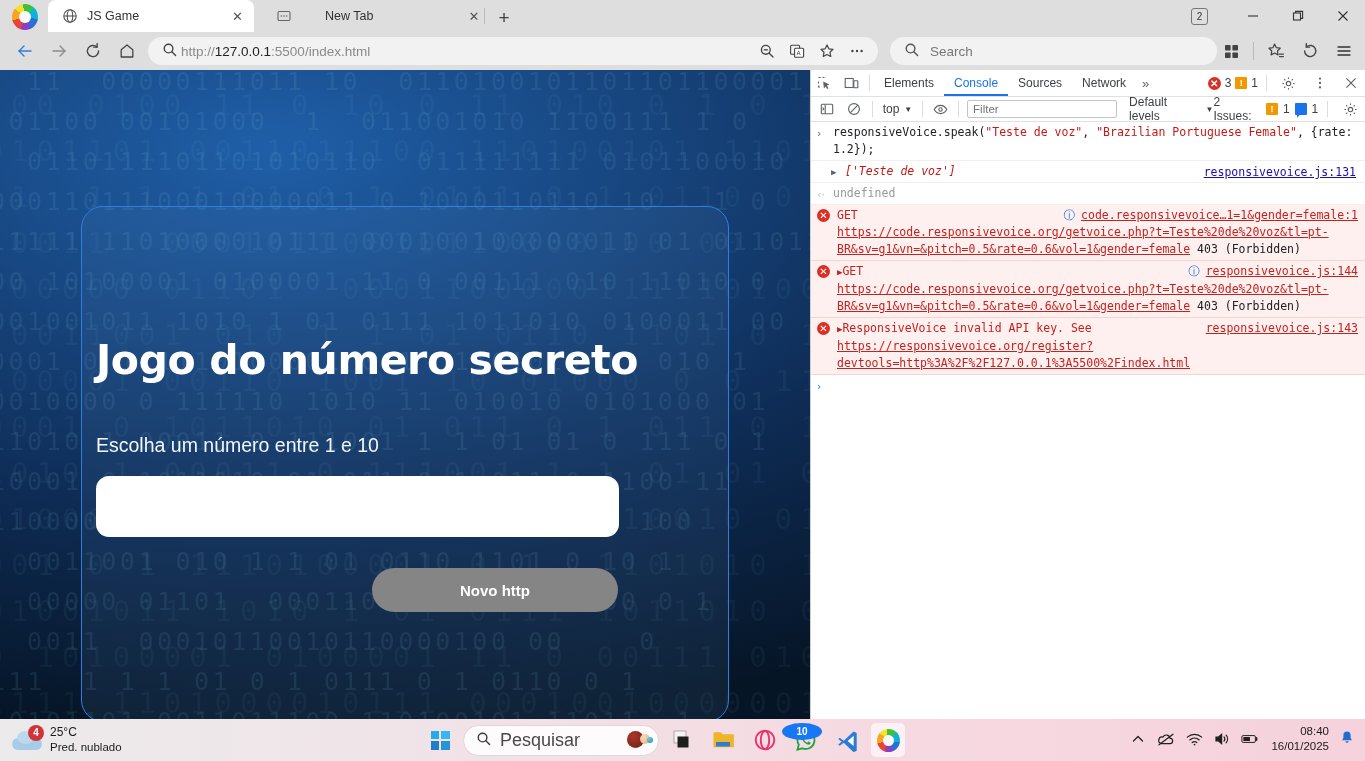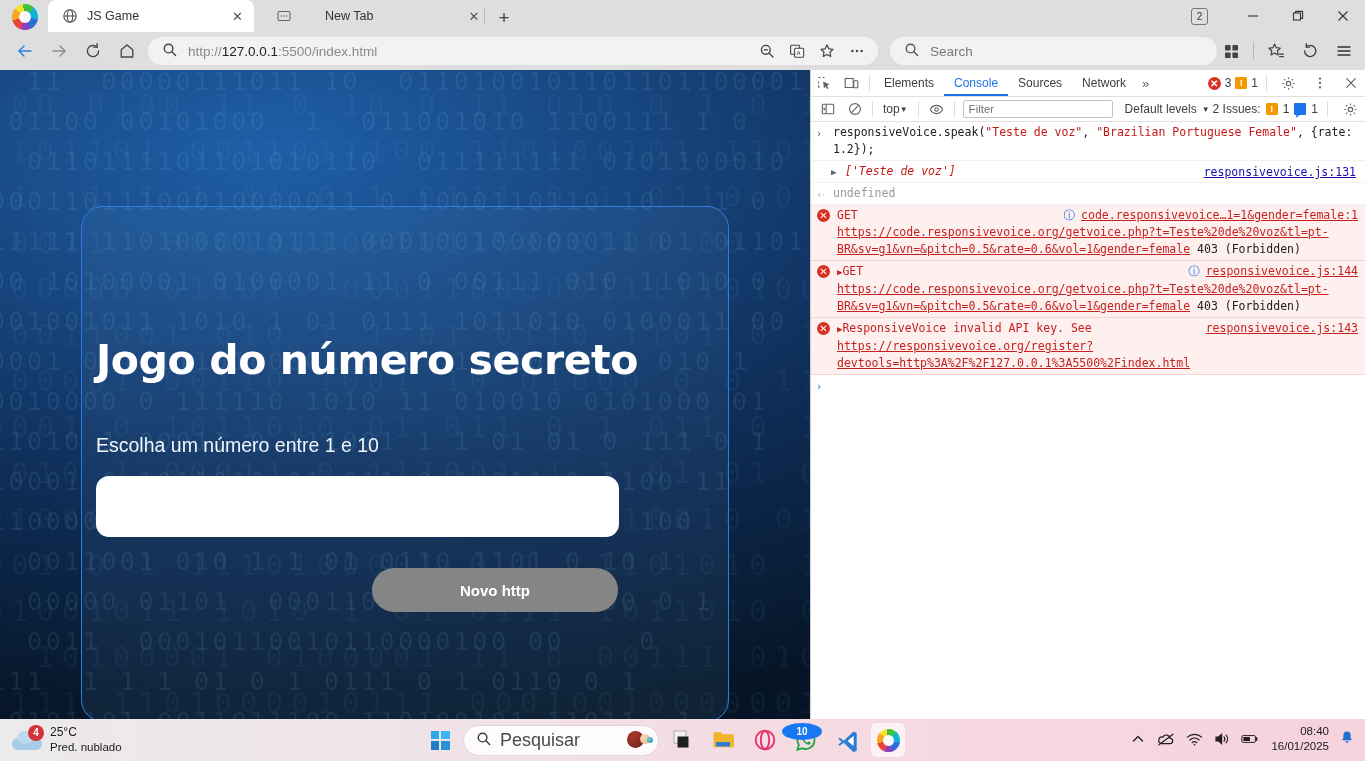--- a/index.html
+++ b/index.html
@@ -45,21 +45,21 @@
   .wc-btn { width:45px; height:32px; display:flex; align-items:center; justify-content:center;
      color:#333; font-size:13px; }
 
   .toolbar { position:absolute; left:0; top:32px; width:1365px; height:38px; background:#dedede;
      display:flex; align-items:center; }
   .tb-icon { width:34px; height:30px; display:flex; align-items:center; justify-content:center;
      color:#555; }
   .tb-icon svg { display:block; }
   .omnibox { position:absolute; left:148px; top:37px; width:730px; height:28px; background:#f2f2f2;
      border-radius:14px; display:flex; align-items:center; padding:0 6px 0 14px; }
-  .omni-url { font-size:13.5px; color:#8a8a8a; margin-left:11px; flex:1; white-space:nowrap; }
+  .omni-url { font-size:13.5px; color:#8a8a8a; margin-left:4px; flex:1; white-space:nowrap; }
   .omni-url b { color:#222; font-weight:normal; }
   .omni-actions { display:flex; align-items:center; }
   .omni-actions .tb-icon { width:30px; }
   .searchbox { position:absolute; left:890px; top:37px; width:327px; height:28px; background:#f2f2f2;
      border-radius:14px; display:flex; align-items:center; padding-left:14px; }
   .search-ph { font-size:13.5px; color:#777; margin-left:11px; }
   .tb-right { position:absolute; right:4px; top:37px; height:28px; display:flex; align-items:center; }
   .tb-sep { width:1px; height:18px; background:#b9b9b9; margin:0 5px; }
 
   
@@ -106,21 +106,21 @@
      height:26px; }
   .dt-counts { margin-left:auto; display:flex; align-items:center; gap:4px; padding-right:2px; }
   .cnt { display:flex; align-items:center; gap:4px; font-size:12px; color:#3c4043; }
   .dot-err { width:13px; height:13px; border-radius:50%; background:#d93025; color:#fff;
      font-size:10px; line-height:13px; text-align:center; font-weight:bold; }
   .sq-warn { width:12px; height:12px; background:#f29900; color:#fff; font-size:9px; line-height:12px;
      text-align:center; font-weight:bold; border-radius:1px; }
 
   .dt-subbar { position:absolute; left:0; top:27px; width:555px; height:25px; background:#fff;
      border-bottom:1px solid #e0e0e0; display:flex; align-items:center; padding-left:3px; }
-  .dt-ctx { font-size:12px; color:#3c4043; display:flex; align-items:center; padding:0 6px; }
+  .dt-ctx { font-size:12px; color:#3c4043; display:flex; align-items:center; gap:5px; padding:0 6px; }
   .filter-input { width:150px; height:18px; border:1px solid #c4c4c4; border-radius:2px;
      background:#fff; font-size:11.5px; color:#5f6368; padding:0 5px; outline:none;
      font-family:"Liberation Sans", sans-serif; margin-left:4px; }
   .levels { font-size:12px; color:#3c4043; display:flex; align-items:center; gap:5px; margin-left:12px; }
   .issues-wrap { margin-left:auto; display:flex; align-items:center; gap:5px; font-size:12px;
      color:#3c4043; padding-right:2px; }
   .sq-info { width:12px; height:12px; background:#1a73e8; border-radius:1px; position:relative; }
   .sq-info::after { content:""; position:absolute; left:2px; bottom:-3px; width:4px; height:4px;
      background:#1a73e8; clip-path: polygon(0 0, 100% 0, 0 100%); }
 

